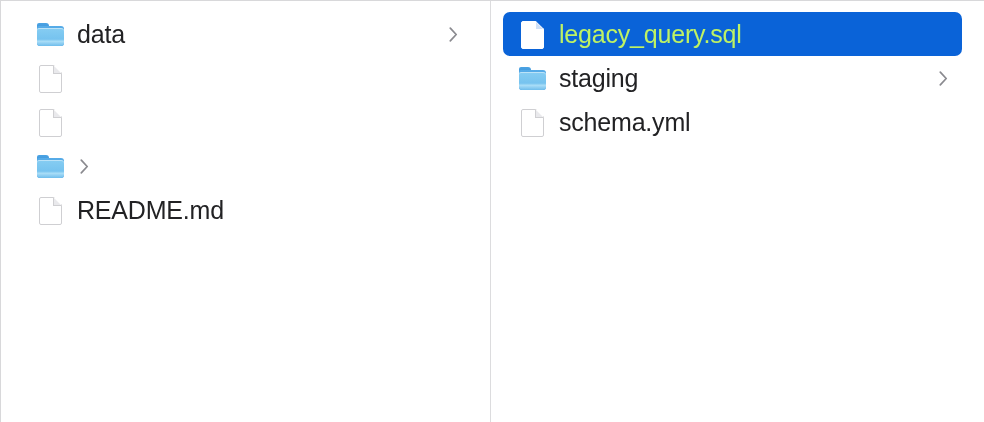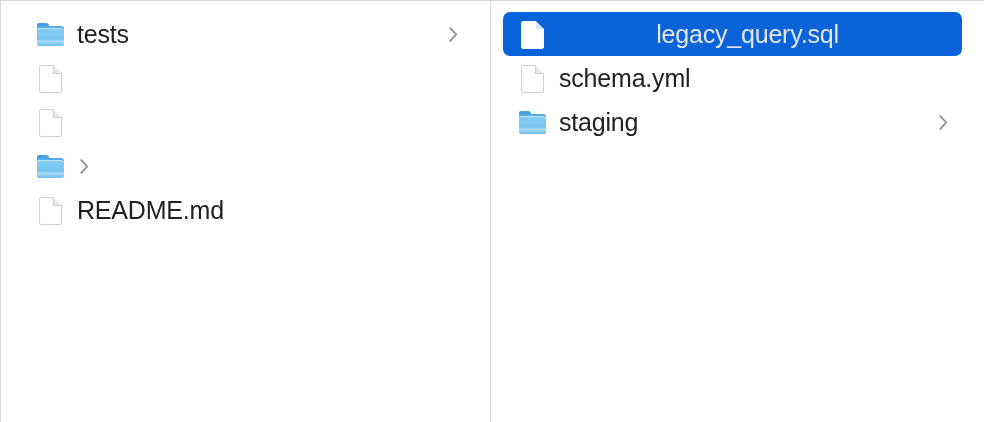--- a/index.html
+++ b/index.html
@@ -154,21 +154,21 @@
   
   .label {
     font-size: 25px;
     line-height: 28px;
     color: #222224;
     letter-spacing: -0.2px;
     white-space: nowrap;
     flex: 1 1 auto;
     overflow: hidden;
   }
-  .row.selected-blue .label { color: #e5e5e5; text-align: center; }
+  .row.selected-blue .label { color: #bef264; }
 
   
   .chevron {
     flex: 0 0 auto;
     width: 14px;
     height: 20px;
     display: flex;
     align-items: center;
     justify-content: center;
     color: #8a8a8f;
@@ -185,21 +185,21 @@
   <div class="column left">
 
     <div class="row">
       <span class="icon-slot">
         <span class="folder">
             <span class="tab"></span>
             <span class="back"></span>
             <span class="front"></span>
           </span>
       </span>
-      <span class="label">tests</span>
+      <span class="label">data</span>
       <span class="chevron">
         <svg width="9" height="15" viewBox="0 0 9 15">
             <path d="M1.3 1.2L7.2 7.5L1.3 13.8" fill="none" stroke="currentColor" stroke-width="1.7" stroke-linecap="round" stroke-linejoin="round"></path>
           </svg>
       </span>
     </div>
 
     <div class="row">
       <span class="icon-slot">
         <span class="doc">
@@ -276,44 +276,44 @@
       <span class="label">legacy_query.sql</span>
       <span class="chevron hidden">
         <svg width="9" height="15" viewBox="0 0 9 15">
             <path d="M1.3 1.2L7.2 7.5L1.3 13.8" fill="none" stroke="currentColor" stroke-width="1.7" stroke-linecap="round" stroke-linejoin="round"></path>
           </svg>
       </span>
     </div>
 
     <div class="row">
       <span class="icon-slot">
-        <span class="doc">
-            <span class="page"></span>
-            <span class="fold"></span>
-          </span>
-      </span>
-      <span class="label">schema.yml</span>
-      <span class="chevron hidden">
-        <svg width="9" height="15" viewBox="0 0 9 15">
-            <path d="M1.3 1.2L7.2 7.5L1.3 13.8" fill="none" stroke="currentColor" stroke-width="1.7" stroke-linecap="round" stroke-linejoin="round"></path>
-          </svg>
-      </span>
-    </div>
-
-    <div class="row">
-      <span class="icon-slot">
         <span class="folder">
             <span class="tab"></span>
             <span class="back"></span>
             <span class="front"></span>
           </span>
       </span>
       <span class="label">staging</span>
       <span class="chevron">
         <svg width="9" height="15" viewBox="0 0 9 15">
             <path d="M1.3 1.2L7.2 7.5L1.3 13.8" fill="none" stroke="currentColor" stroke-width="1.7" stroke-linecap="round" stroke-linejoin="round"></path>
           </svg>
       </span>
     </div>
 
+    <div class="row">
+      <span class="icon-slot">
+        <span class="doc">
+            <span class="page"></span>
+            <span class="fold"></span>
+          </span>
+      </span>
+      <span class="label">schema.yml</span>
+      <span class="chevron hidden">
+        <svg width="9" height="15" viewBox="0 0 9 15">
+            <path d="M1.3 1.2L7.2 7.5L1.3 13.8" fill="none" stroke="currentColor" stroke-width="1.7" stroke-linecap="round" stroke-linejoin="round"></path>
+          </svg>
+      </span>
+    </div>
+
   </div>
 
 </div>
 
 </body></html>

